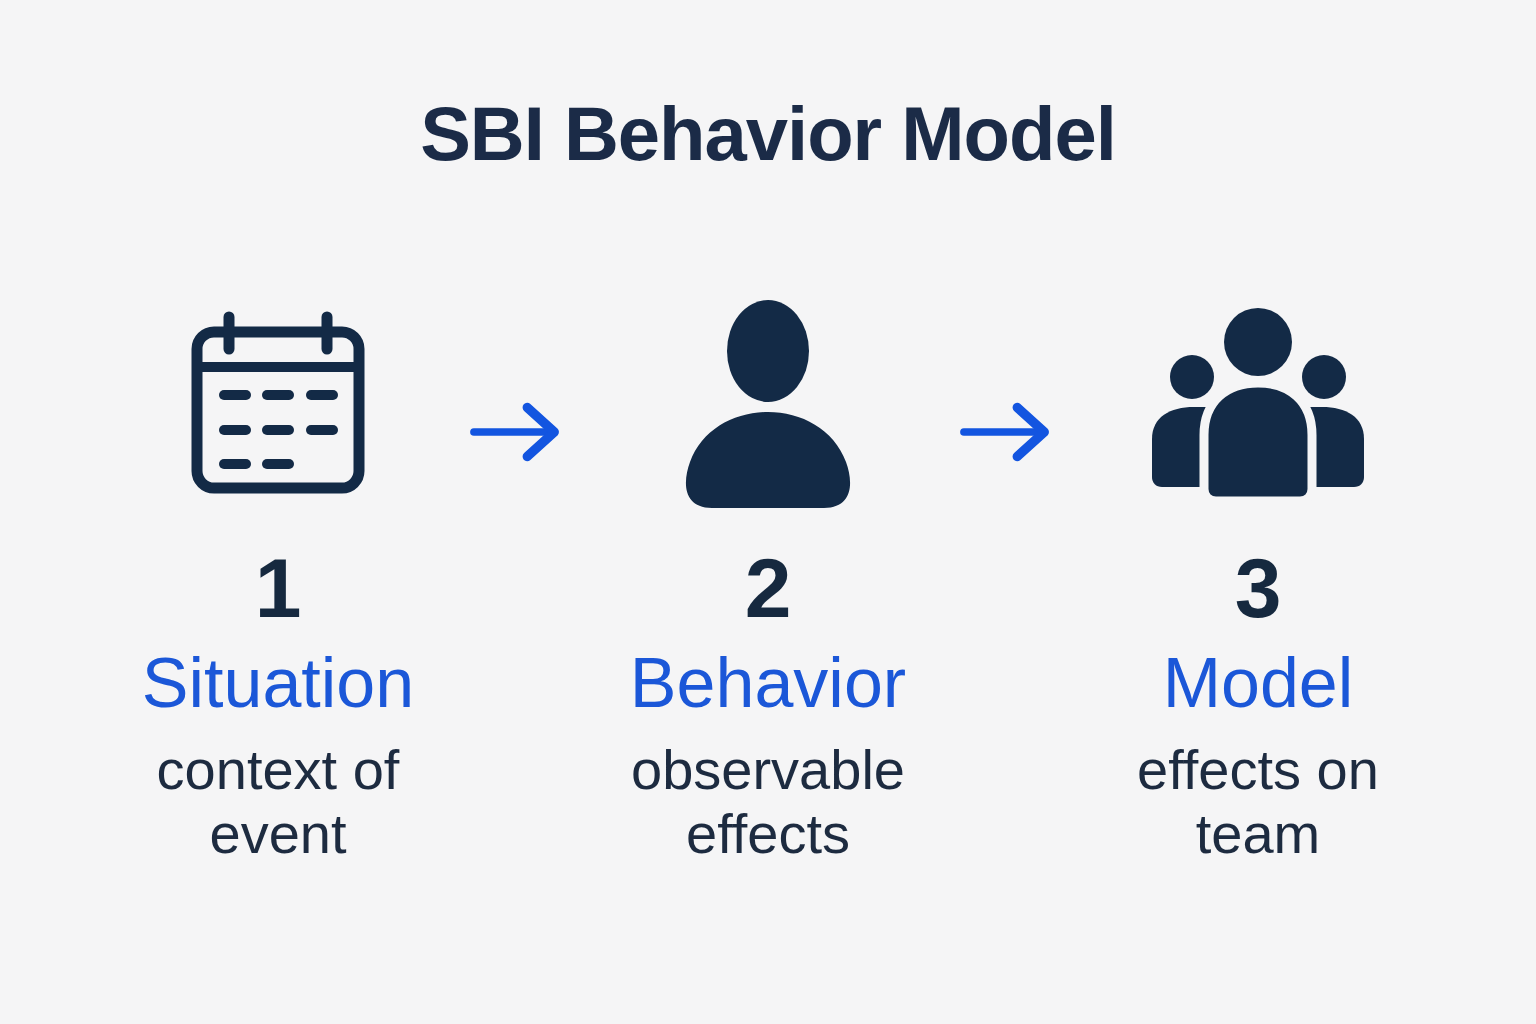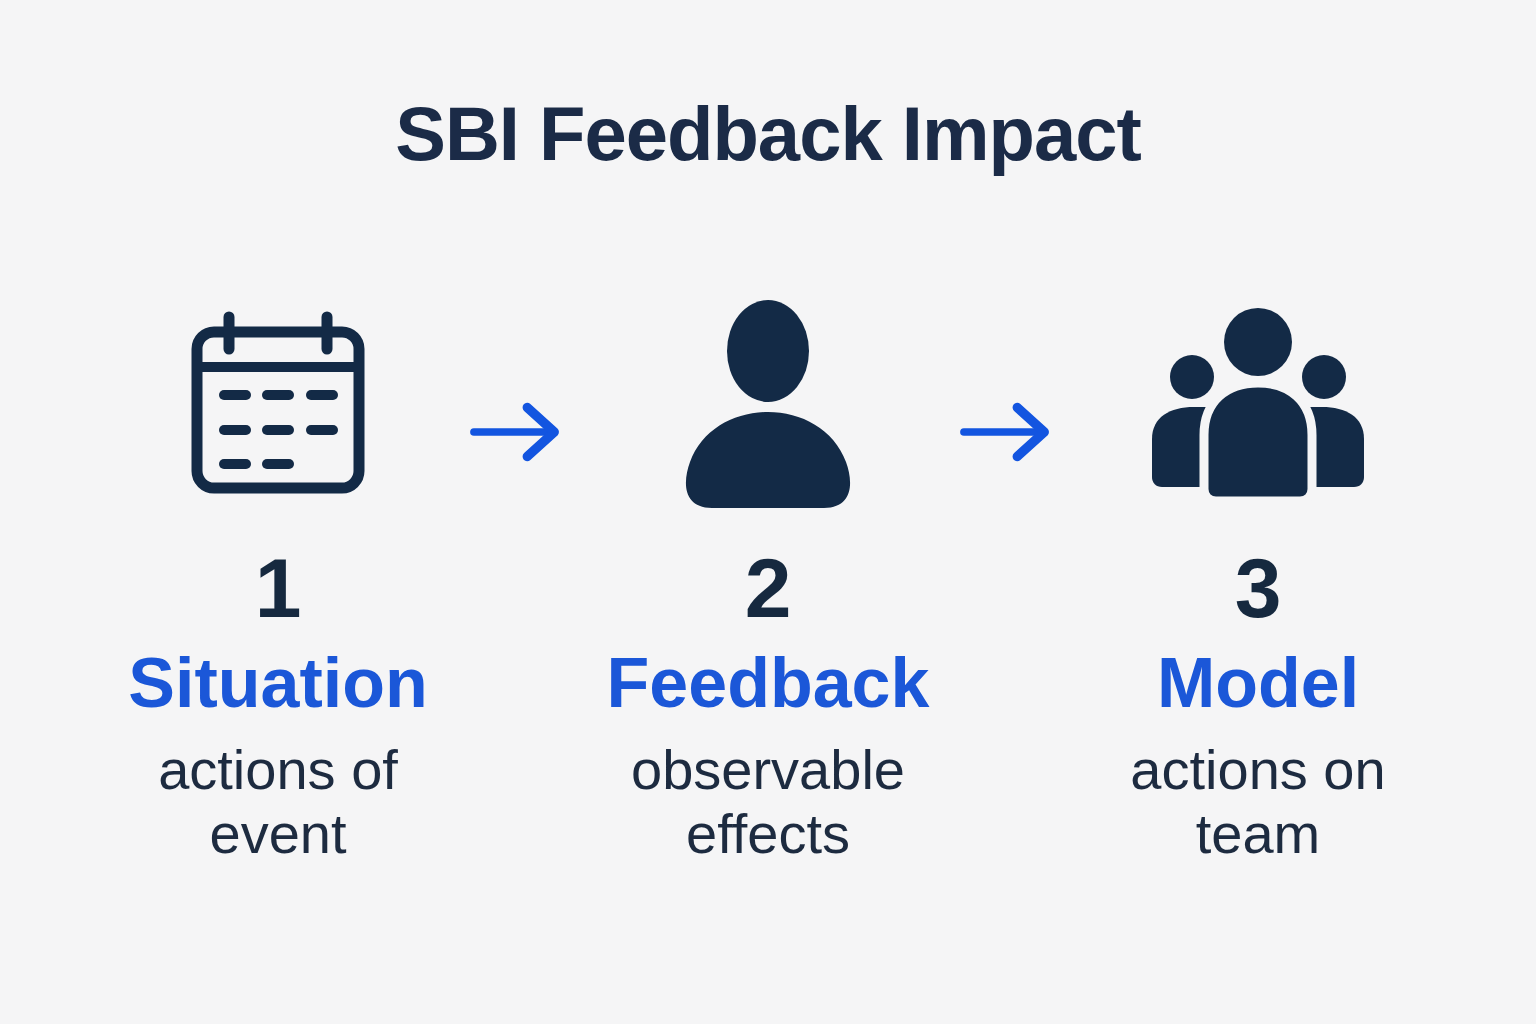--- a/index.html
+++ b/index.html
@@ -59,42 +59,42 @@
     margin-top: 38px;
     font-size: 84px;
     font-weight: bold;
     line-height: 1;
     color: #16293f;
   }
 
   .step-label {
     margin-top: 18px;
     font-size: 70px;
-    font-weight: bold;
+    font-weight: normal;
     line-height: 1;
     color: #1b57d8;
   }
 
   .step-desc {
     margin: 20px auto 0;
     max-width: 300px;
     font-size: 56px;
     line-height: 1.15;
     color: #1d2b40;
   }
 
   .navy-stroke { stroke: #132a46; fill: none; }
   .navy-fill   { fill: #132a46; }
 </style>
 </head>
 <body>
 
 <div>
 
-  <h1 class="page-title">SBI Feedback Impact</h1>
+  <h1 class="page-title">SBI Behavior Model</h1>
 
   <div class="steps-row">
 
     <div class="step-col">
       <div class="icon-box">
         <svg width="176" height="184" viewBox="0 0 176 184">
           <rect class="navy-stroke" x="7" y="21" width="162" height="156" rx="17" stroke-width="11"></rect>
           <line class="navy-stroke" x1="39" y1="6" x2="39" y2="38" stroke-width="11" stroke-linecap="round"></line>
           <line class="navy-stroke" x1="137" y1="6" x2="137" y2="38" stroke-width="11" stroke-linecap="round"></line>
           <line class="navy-stroke" x1="8" y1="56" x2="168" y2="56" stroke-width="10"></line>
@@ -105,21 +105,21 @@
             <line x1="34" y1="119" x2="56" y2="119"></line>
             <line x1="77" y1="119" x2="99" y2="119"></line>
             <line x1="121" y1="119" x2="143" y2="119"></line>
             <line x1="34" y1="153" x2="56" y2="153"></line>
             <line x1="77" y1="153" x2="99" y2="153"></line>
           </g>
         </svg>
       </div>
       <div class="step-number">1</div>
       <div class="step-label">Situation</div>
-      <div class="step-desc">actions of event</div>
+      <div class="step-desc">context of event</div>
     </div>
 
     <div class="arrow-cell">
       <svg width="122" height="80" viewBox="0 0 130 80">
         <line x1="7" y1="40" x2="96" y2="40" stroke="#1355e0" stroke-width="9" stroke-linecap="round"></line>
         <path d="M70 11 L102 40 L70 69" fill="none" stroke="#1355e0" stroke-width="11" stroke-linecap="round" stroke-linejoin="round"></path>
       </svg>
     </div>
 
     <div class="step-col">
@@ -128,21 +128,21 @@
           <ellipse class="navy-fill" cx="90" cy="53" rx="41" ry="51"></ellipse>
           <path class="navy-fill" d="M90 114
                    C57 114 24 131 12 164
                    C5 183 4 210 34 210
                    L146 210
                    C176 210 175 183 168 164
                    C156 131 123 114 90 114 Z"></path>
         </svg>
       </div>
       <div class="step-number">2</div>
-      <div class="step-label">Feedback</div>
+      <div class="step-label">Behavior</div>
       <div class="step-desc">observable effects</div>
     </div>
 
     <div class="arrow-cell">
       <svg width="122" height="80" viewBox="0 0 130 80">
         <line x1="7" y1="40" x2="96" y2="40" stroke="#1355e0" stroke-width="9" stroke-linecap="round"></line>
         <path d="M70 11 L102 40 L70 69" fill="none" stroke="#1355e0" stroke-width="11" stroke-linecap="round" stroke-linejoin="round"></path>
       </svg>
     </div>
 
@@ -160,17 +160,17 @@
                    C141 78 164 96 164 130
                    V184
                    C164 191 159 196 152 196
                    H68
                    C61 196 56 191 56 184 Z" fill="#132a46" stroke="#f5f5f6" stroke-width="9"></path>
           <circle class="navy-fill" cx="110" cy="37" r="34"></circle>
         </svg>
       </div>
       <div class="step-number">3</div>
       <div class="step-label">Model</div>
-      <div class="step-desc">actions on team</div>
+      <div class="step-desc">effects on team</div>
     </div>
 
   </div>
 </div>
 
 </body></html>

